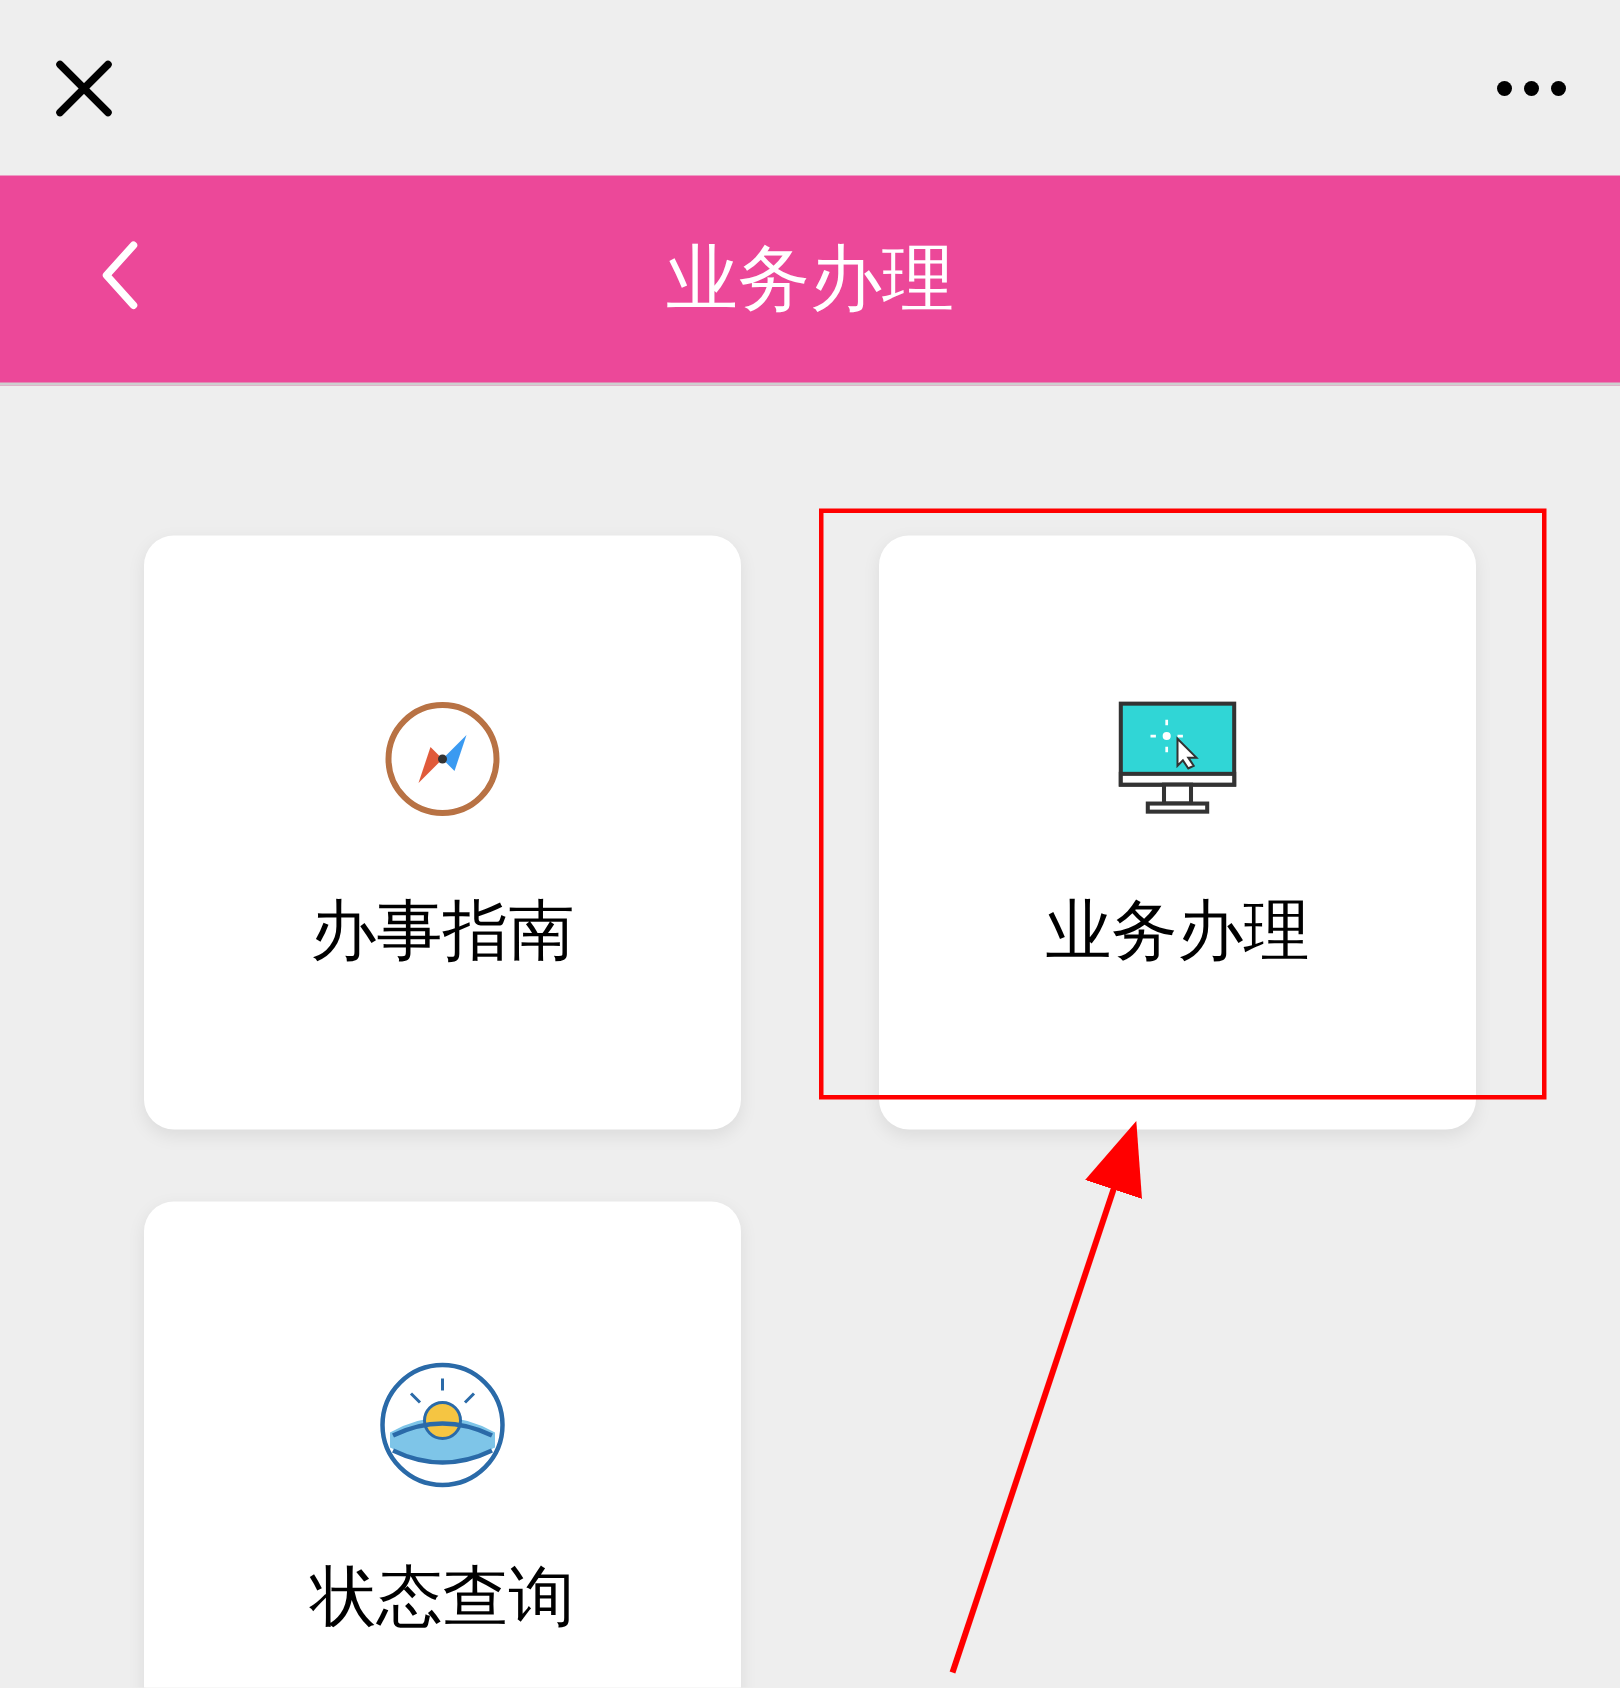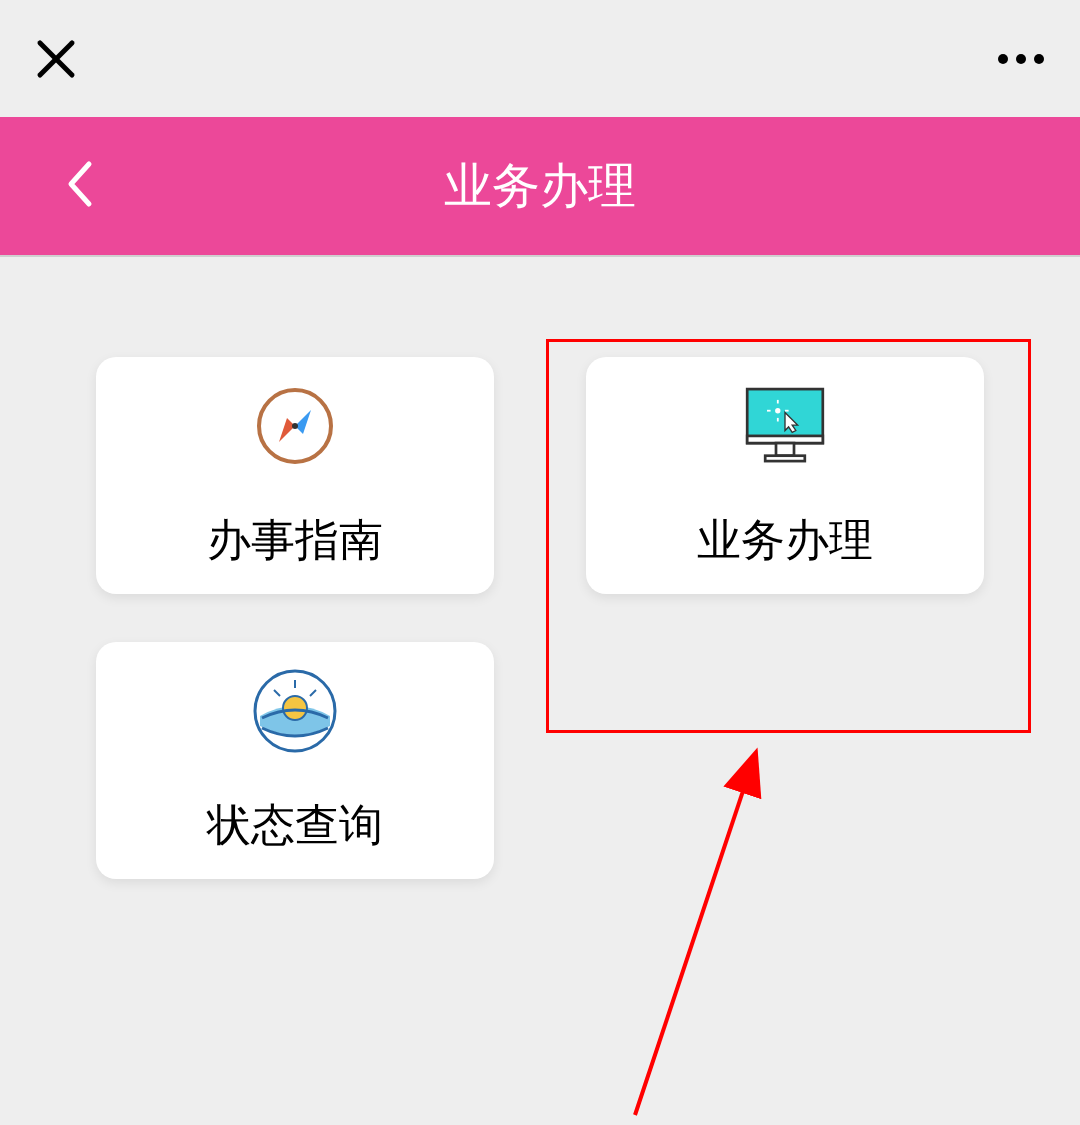--- a/index.html
+++ b/index.html
@@ -65,21 +65,21 @@
       padding: 100px 96px 0 96px;
     }
     .grid {
       display: grid;
       grid-template-columns: 1fr 1fr;
       gap: 48px 92px;
     }
     .card {
       background: #ffffff;
       border-radius: 20px;
-      height: 237px;
+      height: 396px;
       display: flex;
       flex-direction: column;
       align-items: center;
       justify-content: center;
       box-shadow: 0 4px 12px rgba(0,0,0,0.08);
       cursor: pointer;
     }
     .card-icon {
       width: 90px;
       height: 90px;

